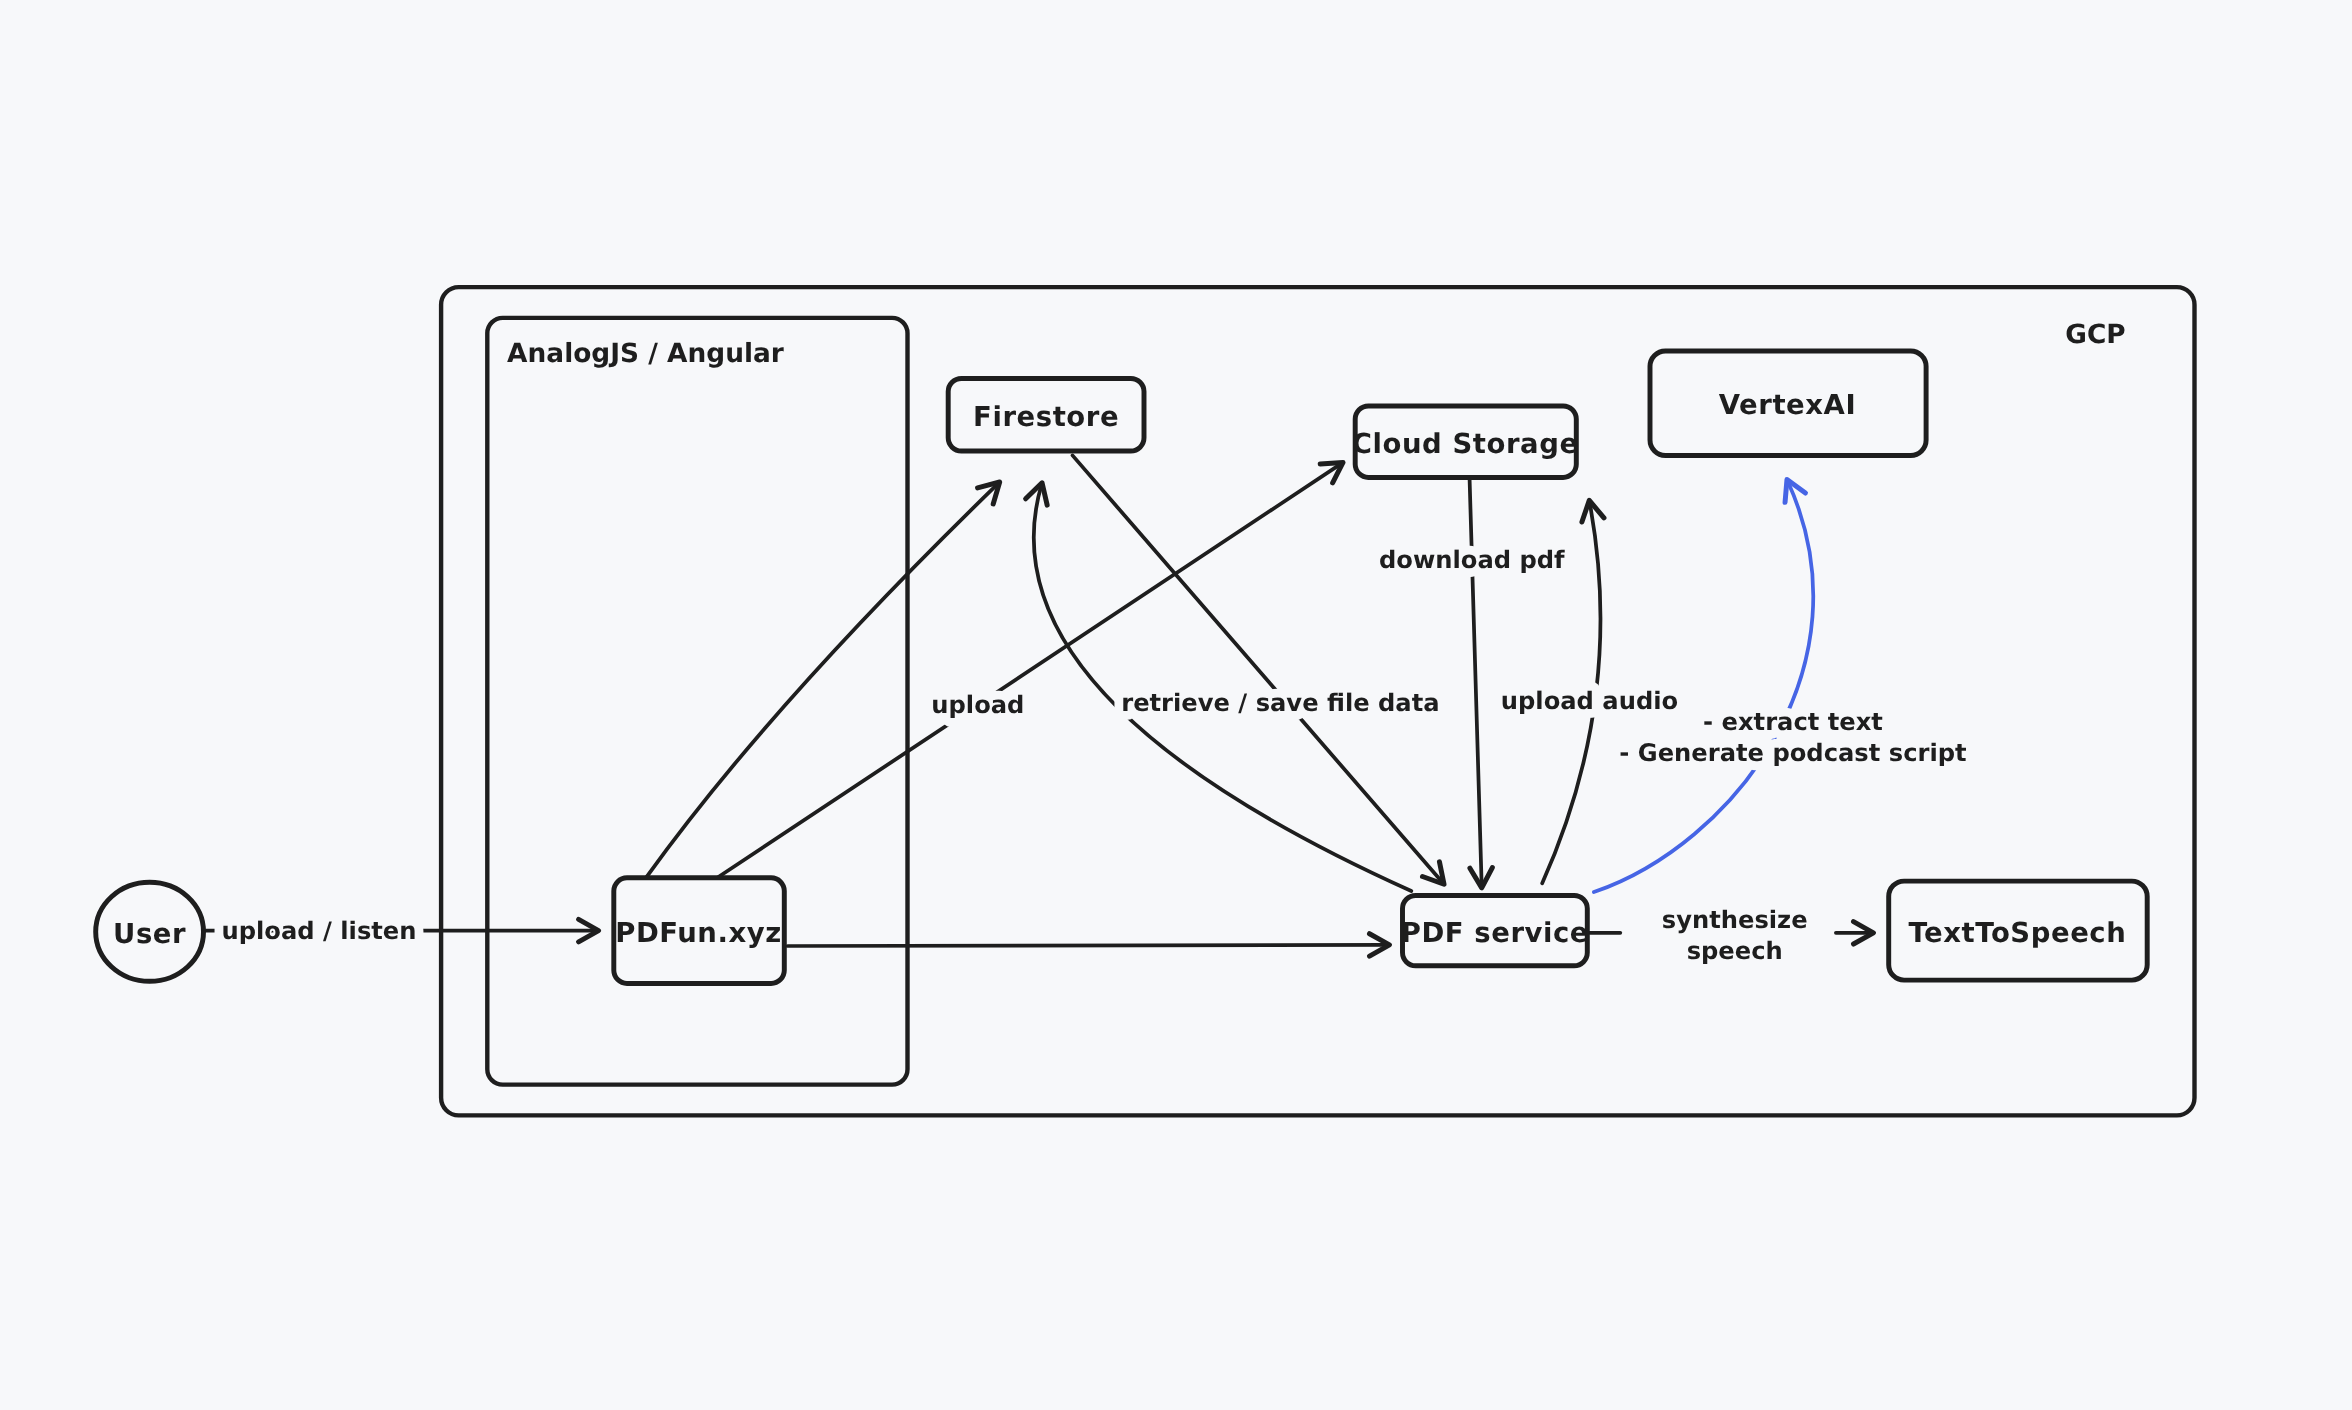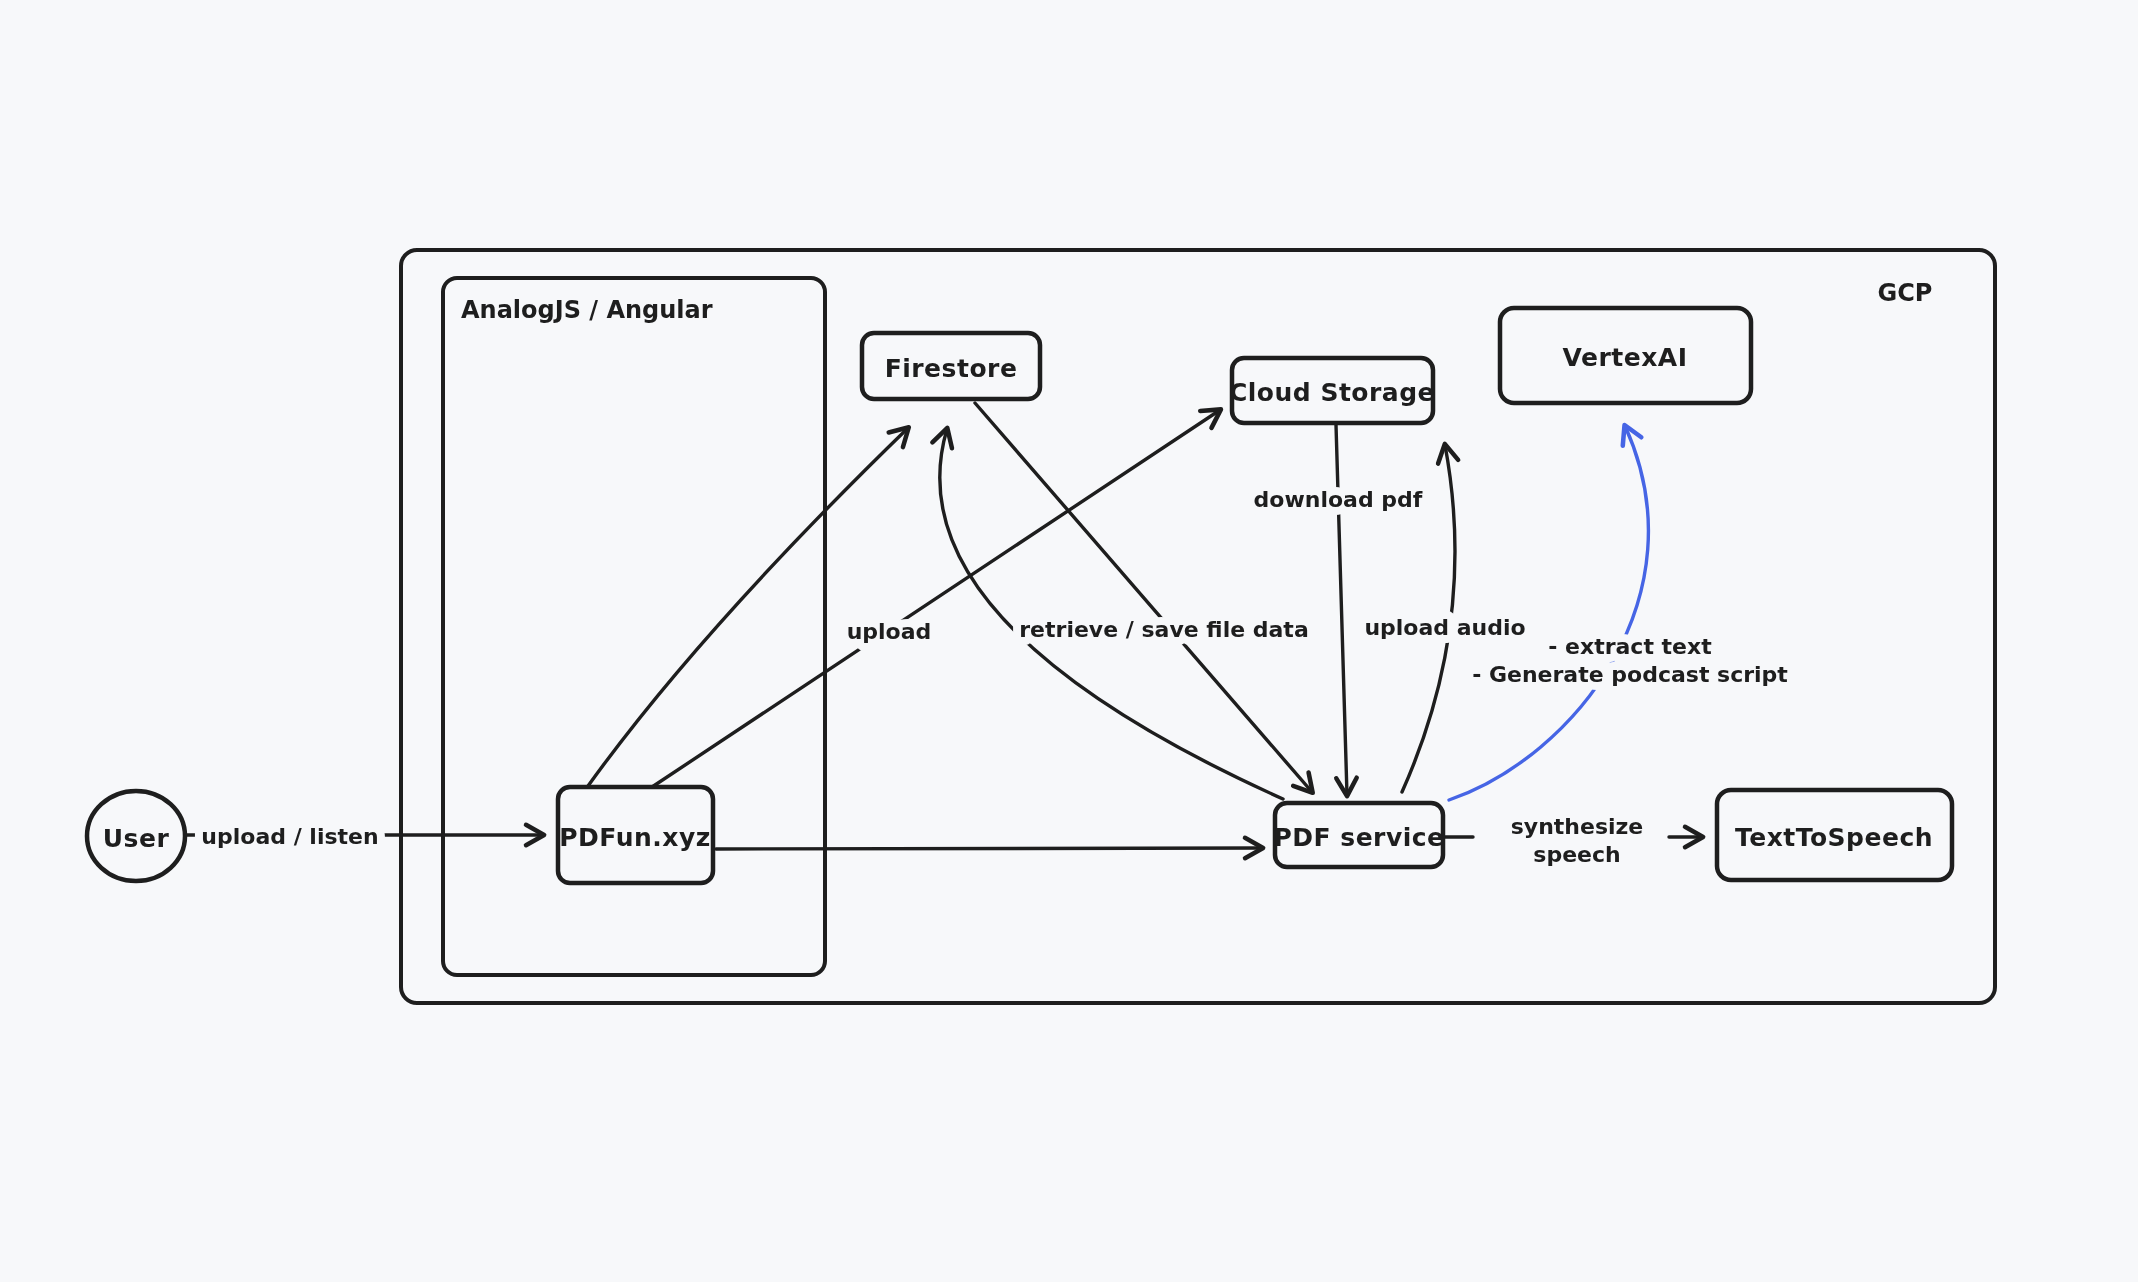--- a/index.html
+++ b/index.html
@@ -7,20 +7,21 @@
     padding: 0;
     width: 2138px;
     height: 1282px;
     background: #f7f8fa;
     overflow: hidden;
     font-family: "DejaVu Sans", "Liberation Sans", sans-serif;
   }
   .canvas-wrap {
     position: absolute;
     inset: 0;
+    margin-top: 11px;
   }
   svg { display: block; }
   .node-box {
     fill: #f7f8fa;
     stroke: #1e1e1e;
     stroke-width: 4.5;
   }
   .container-box {
     fill: none;
     stroke: #1e1e1e;

